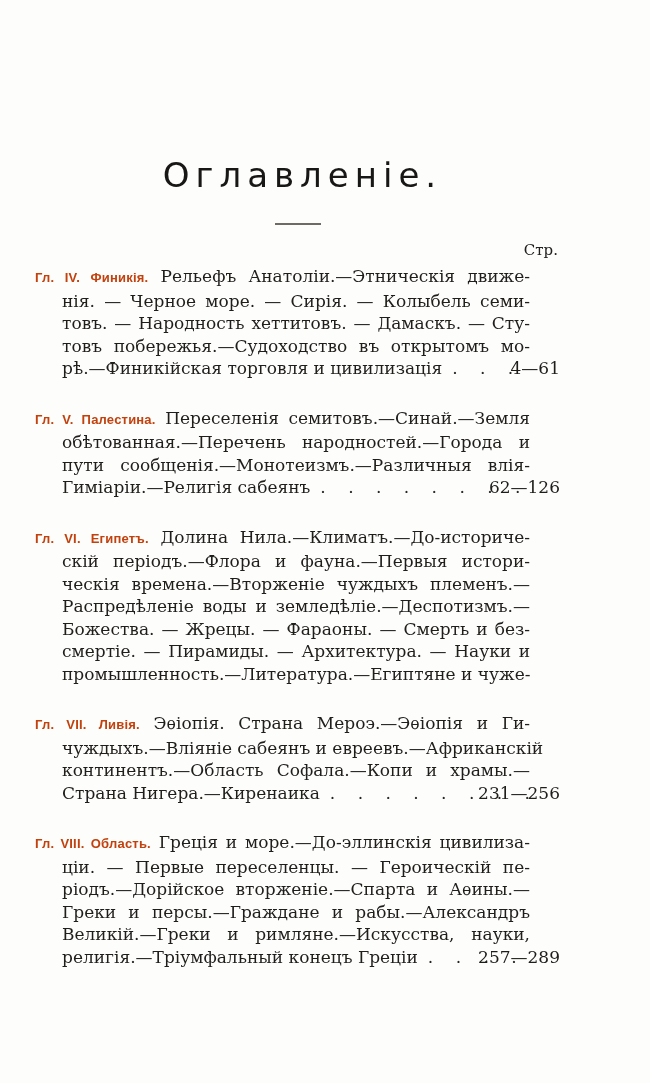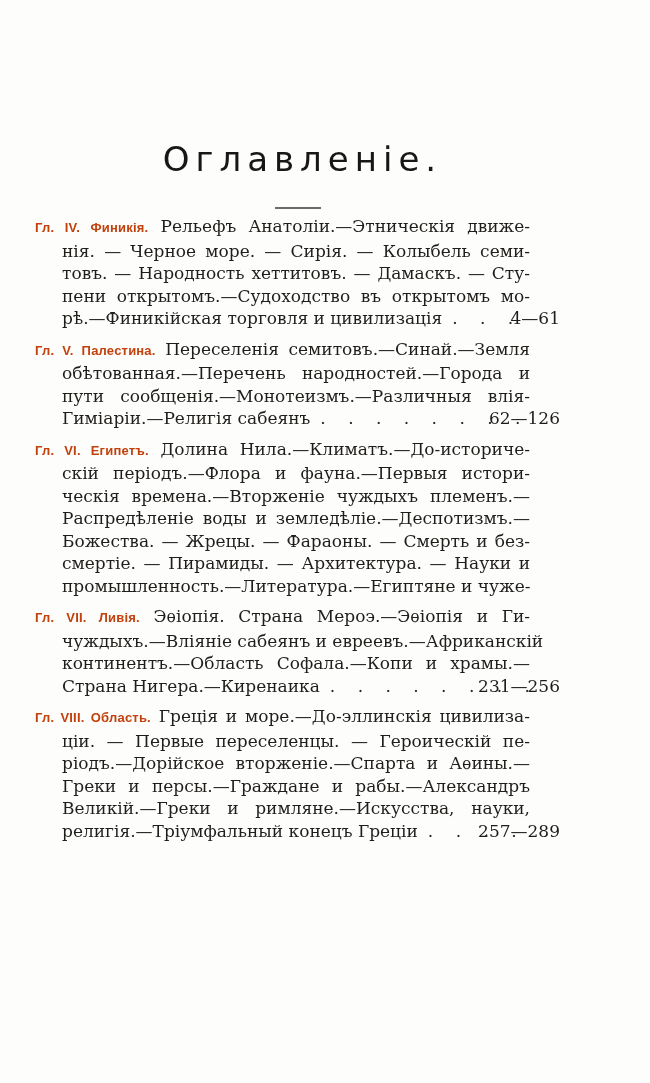--- a/index.html
+++ b/index.html
@@ -10,21 +10,21 @@
   }
   .page {
     position: relative;
     width: 650px; height: 1083px;
     background: #fdfdfc;
     overflow: hidden;
     color: #201e1b;
   }
   .content {
     position: absolute;
-    left: 35px; top: 0;
+    left: 35px; top: 16px;
     width: 525px;
   }
   .title {
     margin: 142px 0 0 0;
     text-align: center;
     text-indent: 10px;
     font-family: "DejaVu Sans", "Liberation Sans", sans-serif;
     font-weight: 400;
     font-size: 34px;
     line-height: 1;
@@ -41,21 +41,21 @@
     text-align: right;
     font-size: 15px;
     line-height: 18px;
     color: #22201d;
     padding-right: 2px;
   }
   .entries { margin-top: 6px; }
   .entry {
     position: relative;
     width: 495px;
-    margin-top: 8px;
+    margin-top: 27px;
     font-size: 17px;
     line-height: 22.5px;
   }
   .entry:first-child { margin-top: 0; }
   .line {
     text-align: justify;
     text-align-last: justify;
     padding-left: 27px;
     white-space: nowrap;
   }
@@ -80,26 +80,27 @@
     color: #1f1d1a;
   }
 </style>
 </head>
 <body>
 
 <div class="page">
   <div class="content">
     <h1 class="title">Оглавленіе.</h1>
     <div class="rule"></div>
+    <div class="col-header">Стр.</div>
     <section class="entries" id="entries">
         <div class="entry">
           <div class="line first"><span class="prefix">Гл. IV. Финикія.</span> Рельефъ Анатоліи.—Этническія движе-</div>
           <div class="line">нія. — Черное море. — Сирія. — Колыбель семи-</div>
           <div class="line">товъ. — Народность хеттитовъ. — Дамаскъ. — Сту-</div>
-          <div class="line">пени открытомъ.—Судоходство въ открытомъ мо-</div>
+          <div class="line">товъ побережья.—Судоходство въ открытомъ мо-</div>
           <div class="line last">рѣ.—Финикійская торговля и цивилизація<span class="dots">. . .</span><span class="pages">4—61</span></div>
         </div>
         <div class="entry">
           <div class="line first"><span class="prefix">Гл. V. Палестина.</span> Переселенія семитовъ.—Синай.—Земля</div>
           <div class="line">обѣтованная.—Перечень народностей.—Города и</div>
           <div class="line">пути сообщенія.—Монотеизмъ.—Различныя влія-</div>
           <div class="line last">Гиміаріи.—Религія сабеянъ<span class="dots">. . . . . . . .</span><span class="pages">62—126</span></div>
         </div>
         <div class="entry">
           <div class="line first"><span class="prefix">Гл. VI. Египетъ.</span> Долина Нила.—Климатъ.—До-историче-</div>

